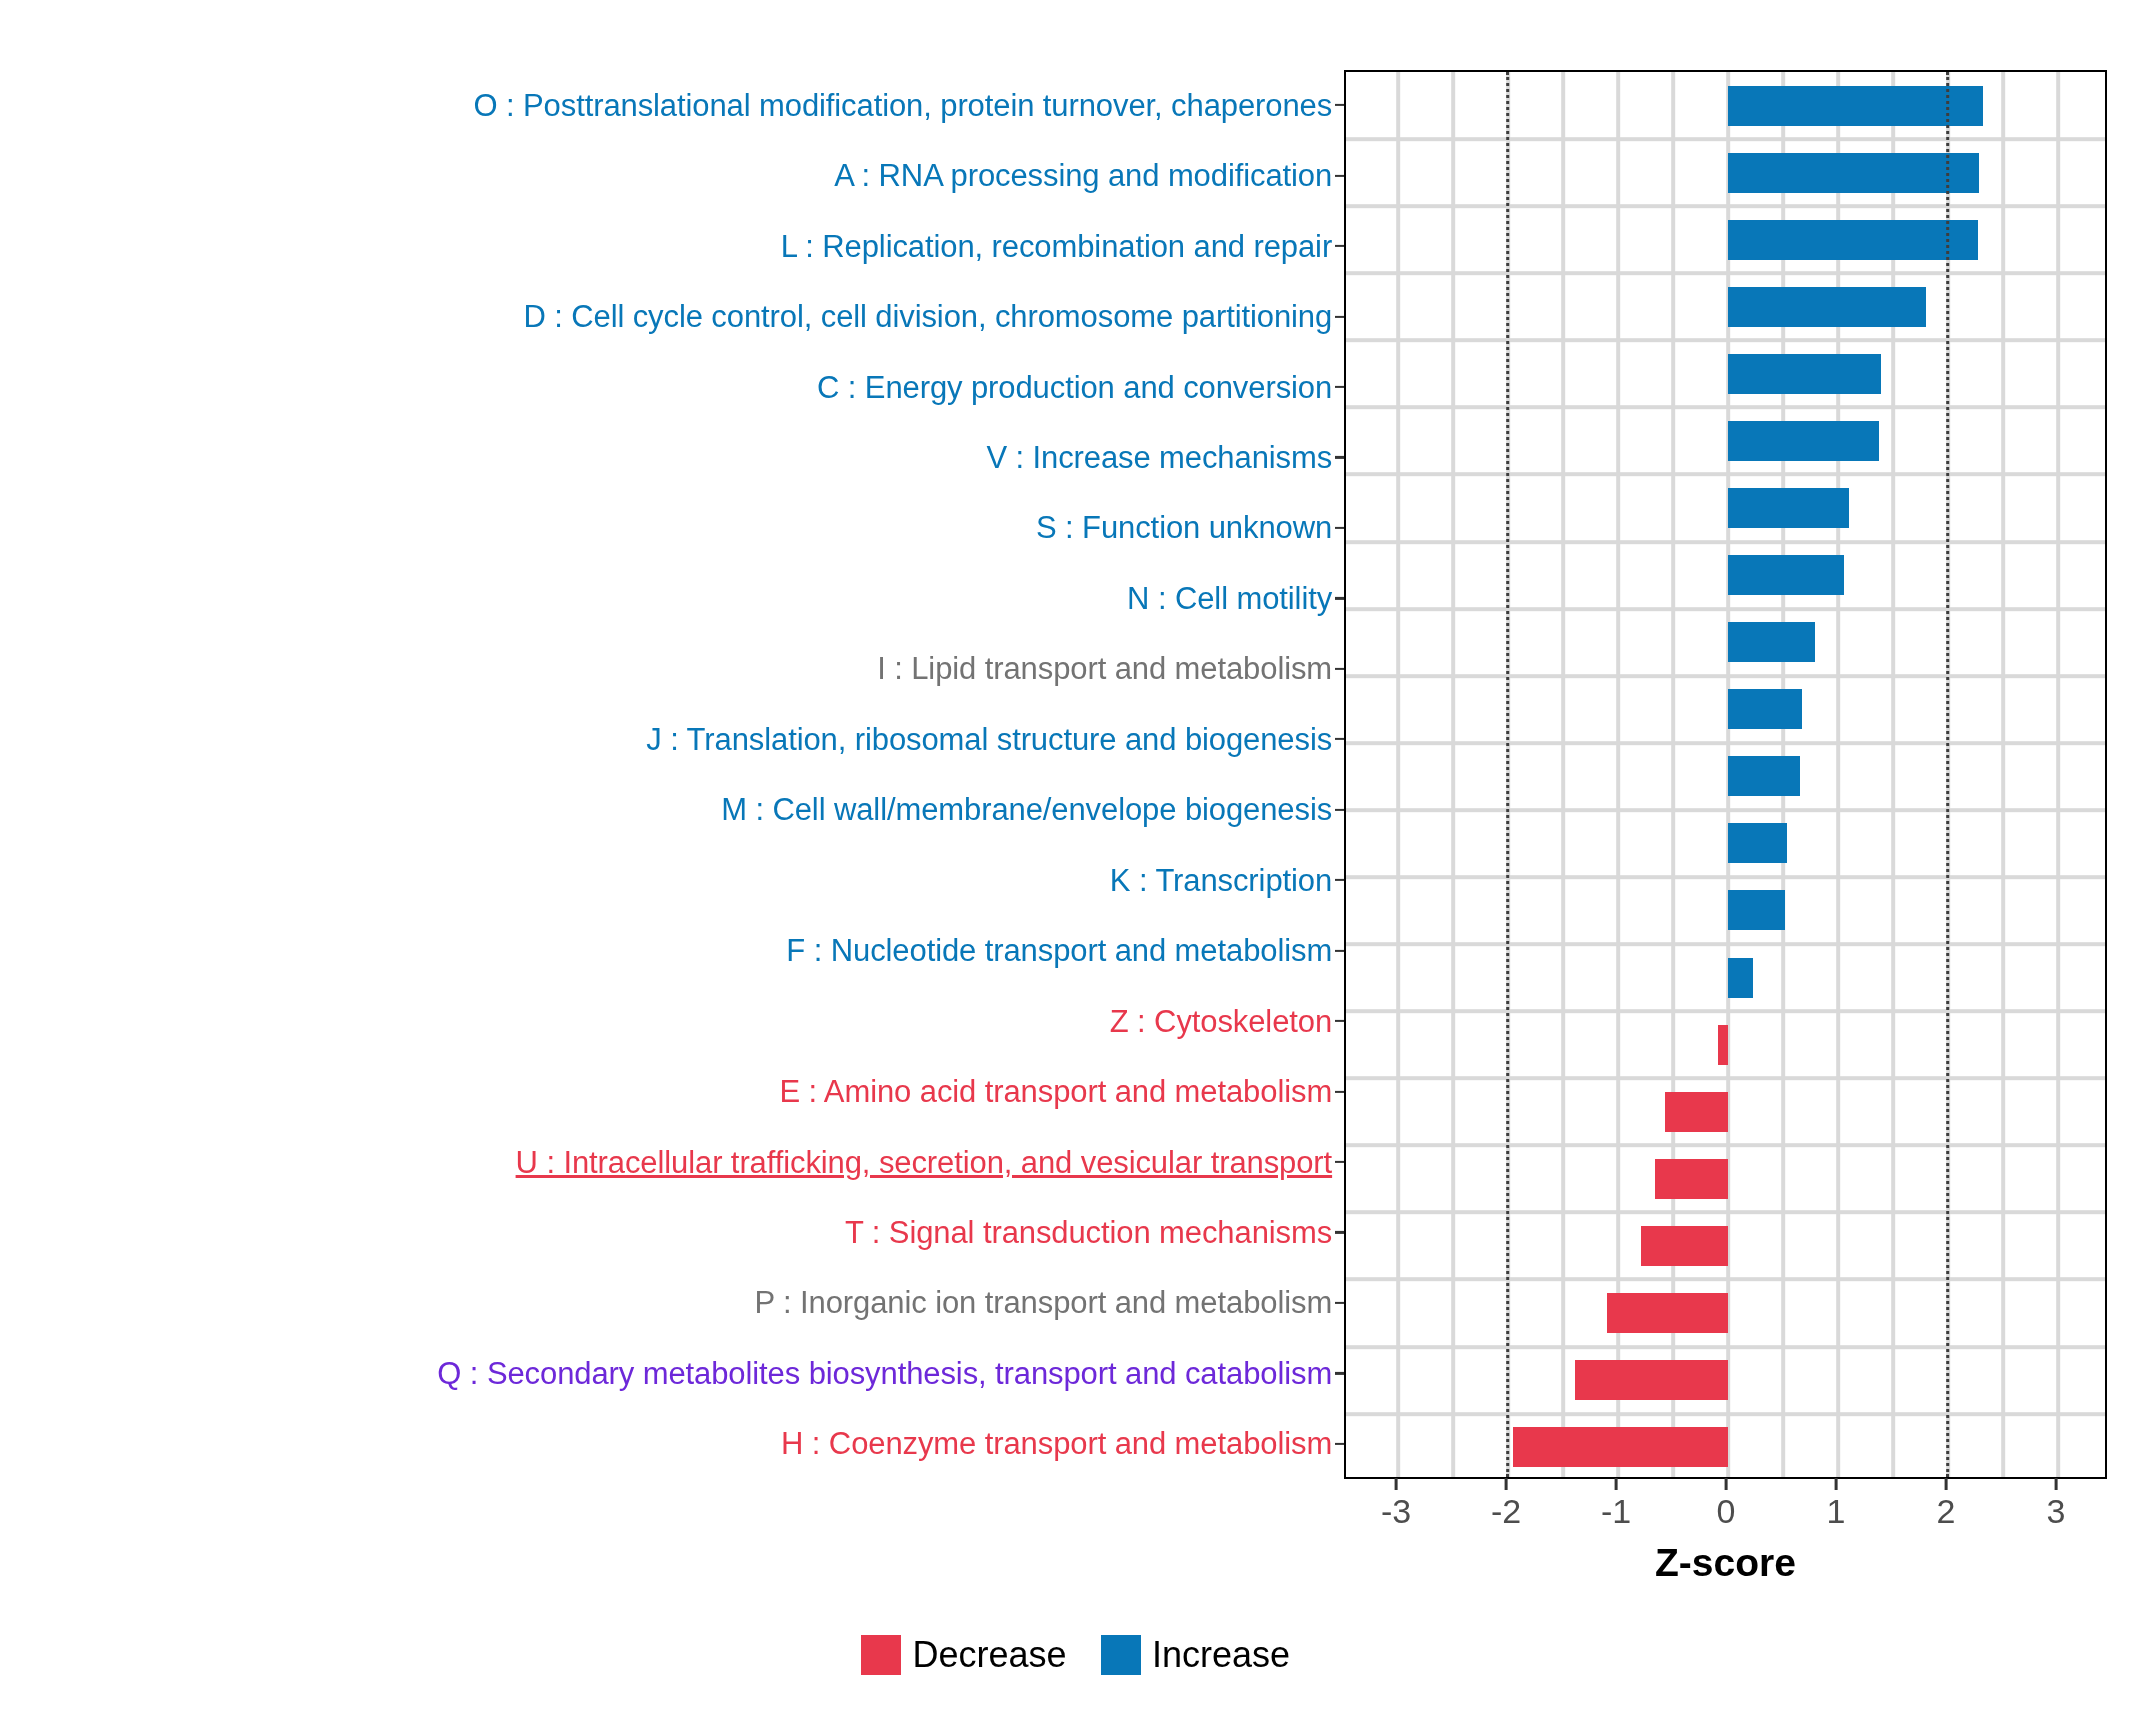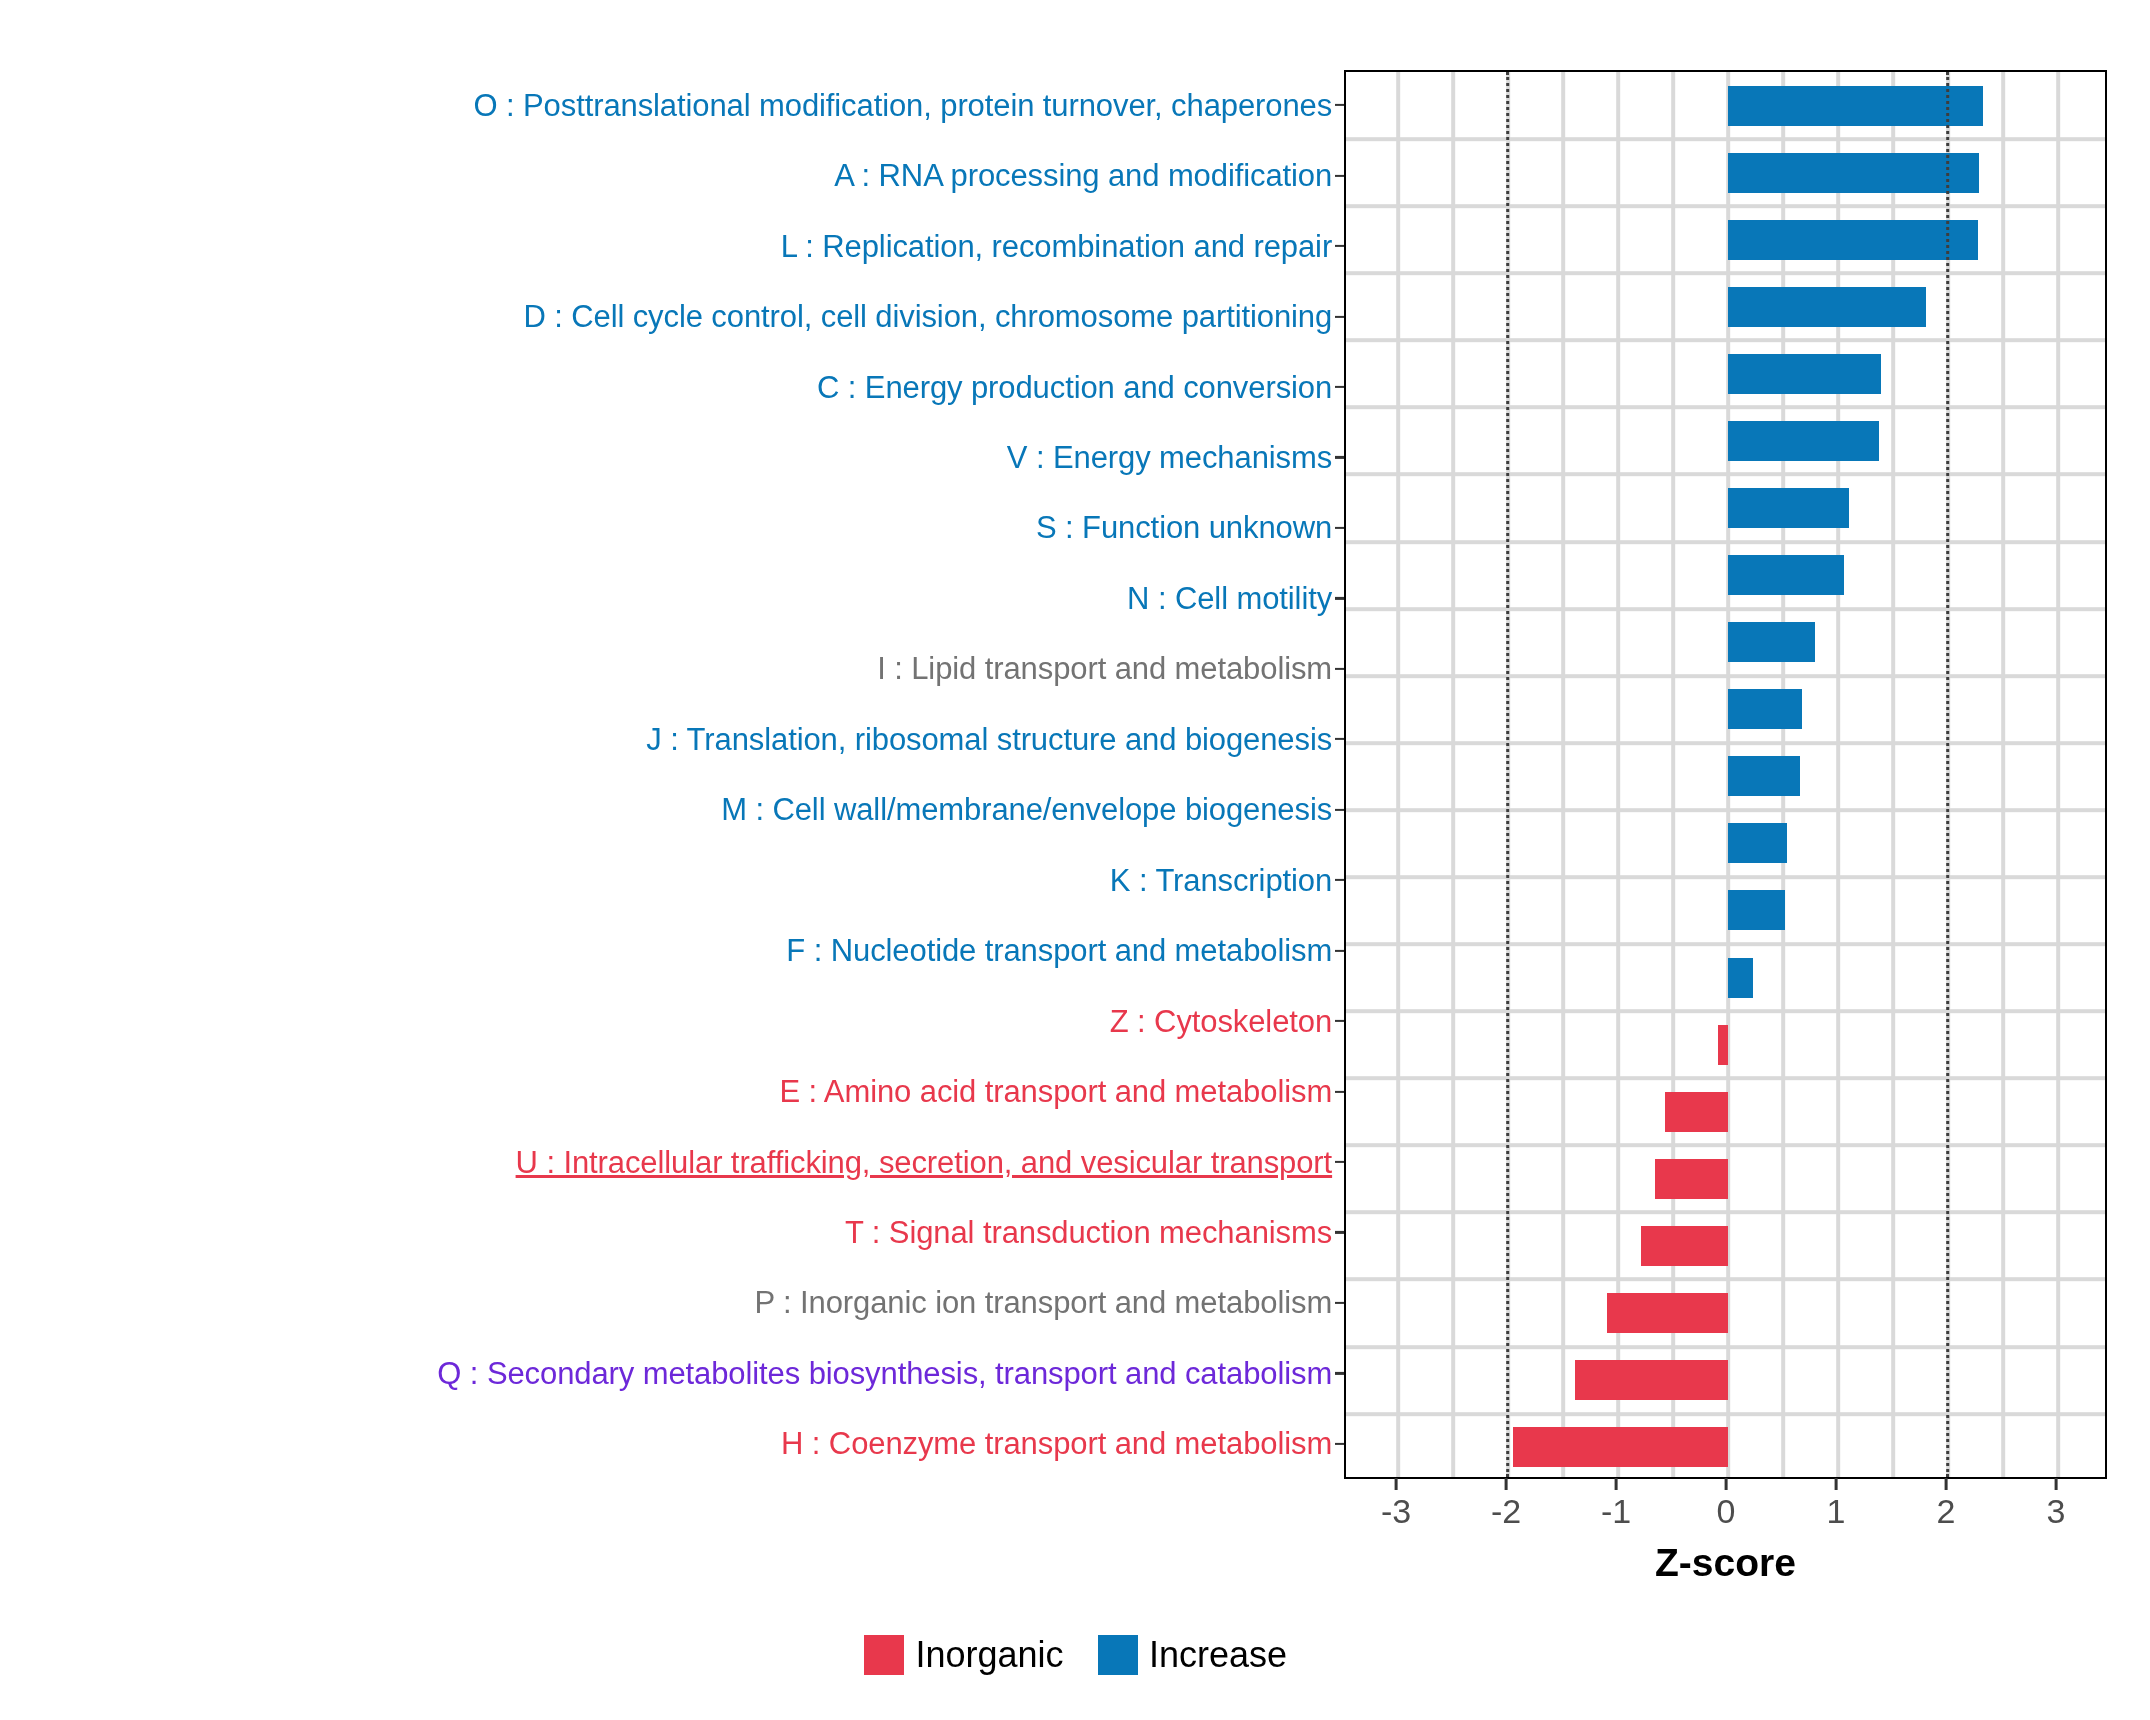--- a/index.html
+++ b/index.html
@@ -190,21 +190,21 @@
       </div>
       <div class="ylab-row">
         <span class="ylab-text" style="color: rgb(8, 119, 184);">D : Cell cycle control, cell division, chromosome partitioning</span>
         <span class="ylab-tick"></span>
       </div>
       <div class="ylab-row">
         <span class="ylab-text" style="color: rgb(8, 119, 184);">C : Energy production and conversion</span>
         <span class="ylab-tick"></span>
       </div>
       <div class="ylab-row">
-        <span class="ylab-text" style="color: rgb(8, 119, 184);">V : Energy mechanisms</span>
+        <span class="ylab-text" style="color: rgb(8, 119, 184);">V : Increase mechanisms</span>
         <span class="ylab-tick"></span>
       </div>
       <div class="ylab-row">
         <span class="ylab-text" style="color: rgb(8, 119, 184);">S : Function unknown</span>
         <span class="ylab-tick"></span>
       </div>
       <div class="ylab-row">
         <span class="ylab-text" style="color: rgb(8, 119, 184);">N : Cell motility</span>
         <span class="ylab-tick"></span>
       </div>
@@ -333,21 +333,21 @@
       <div class="xtick-mark" style="left: 602px;"></div>
       <div class="xtick-label" style="left: 602px;">2</div>
       <div class="xtick-mark" style="left: 712px;"></div>
       <div class="xtick-label" style="left: 712px;">3</div>
     </div>
   <div id="xtitle">Z-score</div>
 
   <div id="legend">
       <div class="legend-item">
         <span class="legend-key" style="background: rgb(232, 56, 76);"></span>
-        <span class="legend-label">Inorganic</span>
+        <span class="legend-label">Decrease</span>
       </div>
       <div class="legend-item">
         <span class="legend-key" style="background: rgb(8, 119, 184);"></span>
         <span class="legend-label">Increase</span>
       </div>
     </div>
 
 </div>
 
 

